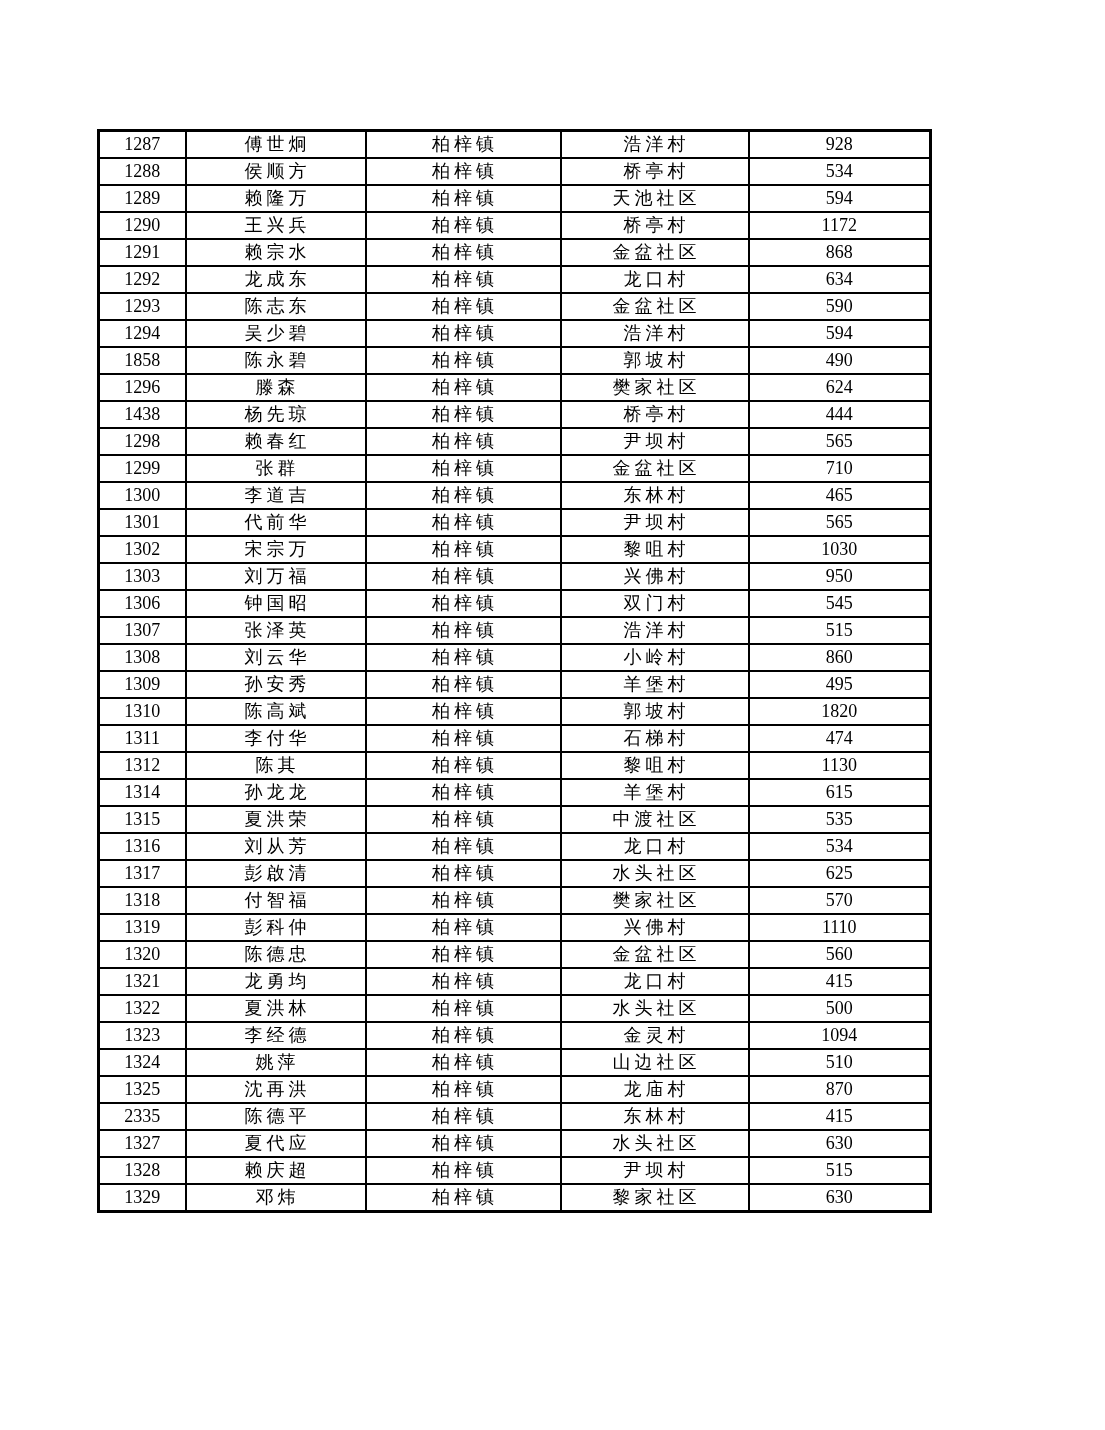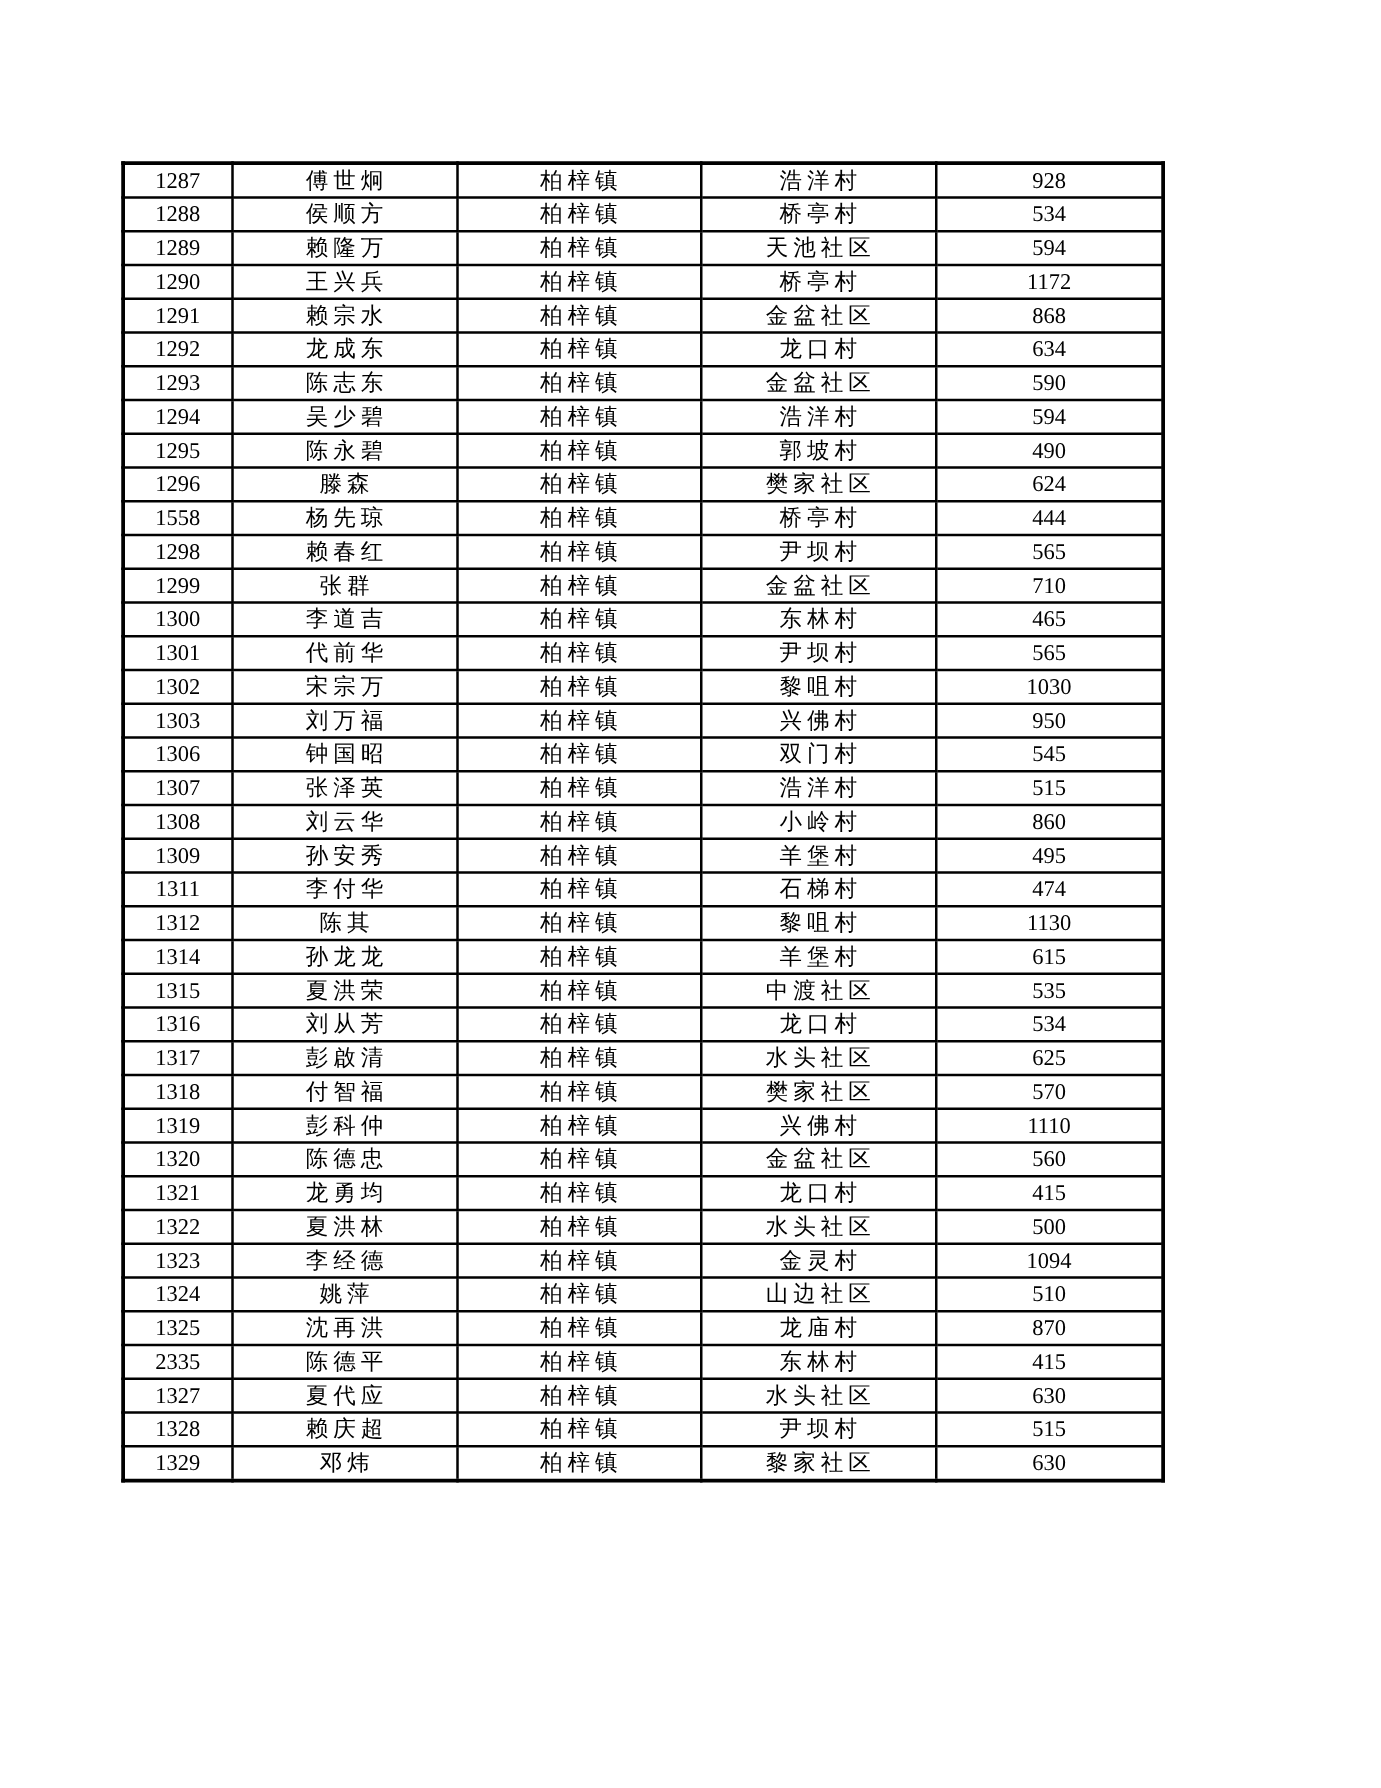--- a/index.html
+++ b/index.html
@@ -118,35 +118,35 @@
           <td>590</td>
         </tr>
         <tr>
           <td>1294</td>
           <td class="zh">吴少碧</td>
           <td class="zh">柏梓镇</td>
           <td class="zh">浩洋村</td>
           <td>594</td>
         </tr>
         <tr>
-          <td>1295</td>
+          <td>1858</td>
           <td class="zh">陈永碧</td>
           <td class="zh">柏梓镇</td>
           <td class="zh">郭坡村</td>
           <td>490</td>
         </tr>
         <tr>
           <td>1296</td>
           <td class="zh">滕森</td>
           <td class="zh">柏梓镇</td>
           <td class="zh">樊家社区</td>
           <td>624</td>
         </tr>
         <tr>
-          <td>1558</td>
+          <td>1438</td>
           <td class="zh">杨先琼</td>
           <td class="zh">柏梓镇</td>
           <td class="zh">桥亭村</td>
           <td>444</td>
         </tr>
         <tr>
           <td>1298</td>
           <td class="zh">赖春红</td>
           <td class="zh">柏梓镇</td>
           <td class="zh">尹坝村</td>
@@ -207,20 +207,27 @@
           <td class="zh">柏梓镇</td>
           <td class="zh">小岭村</td>
           <td>860</td>
         </tr>
         <tr>
           <td>1309</td>
           <td class="zh">孙安秀</td>
           <td class="zh">柏梓镇</td>
           <td class="zh">羊堡村</td>
           <td>495</td>
+        </tr>
+        <tr>
+          <td>1310</td>
+          <td class="zh">陈高斌</td>
+          <td class="zh">柏梓镇</td>
+          <td class="zh">郭坡村</td>
+          <td>1820</td>
         </tr>
         <tr>
           <td>1311</td>
           <td class="zh">李付华</td>
           <td class="zh">柏梓镇</td>
           <td class="zh">石梯村</td>
           <td>474</td>
         </tr>
         <tr>
           <td>1312</td>

